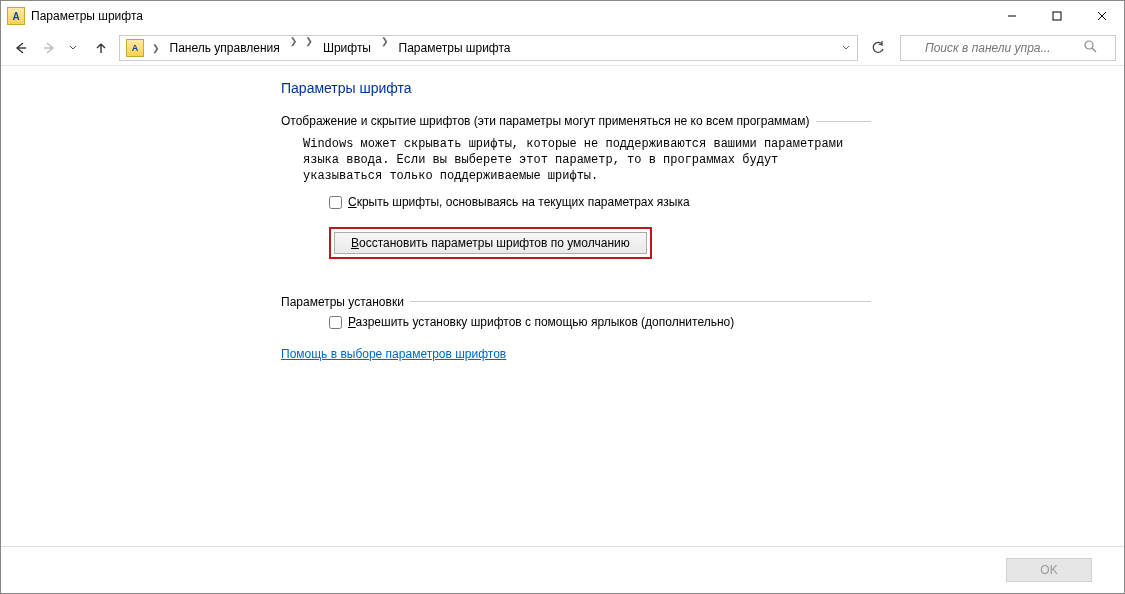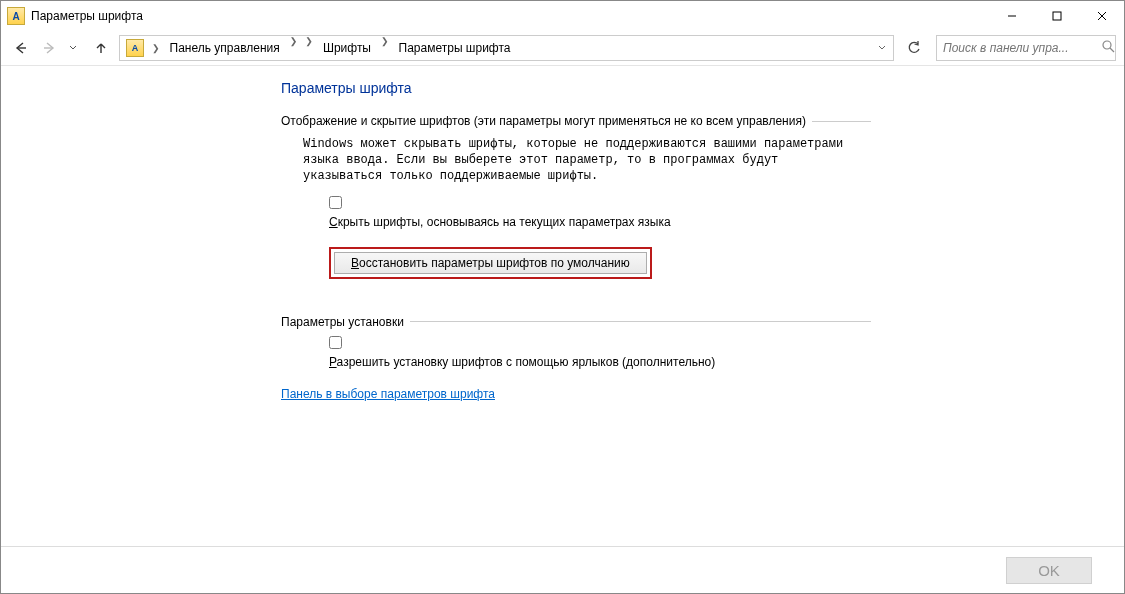--- a/index.html
+++ b/index.html
@@ -121,21 +121,21 @@
     width:24px;height:24px;
     display:flex;align-items:center;justify-content:center;
     margin-left:4px;color:#444;
   }
   .search {
     width: 170px;
     height: 24px;
     border:1px solid #ccc;
     margin-left:6px;
     display:flex;align-items:center;
-    padding:0 4px;
+    padding:0 22px;
     color:#777;
   }
   .search input {
     border:none;outline:none;flex:1;font-size:12px;color:#555;
     font-style: italic;
   }
   .search .sicon { color:#888; }
 
   .divider {
     height:1px;background:#e5e5e5;margin:0;
@@ -170,21 +170,20 @@
   }
   .desc {
     margin: 8px 17px 10px 22px;
     line-height: 1.35;
     font-family: Liberation Mono, monospace;
   }
   .check-row {
     margin: 4px 0 10px 48px;
     display:flex;align-items:flex-start;
     gap:6px;
-    flex-direction:column;
   }
   .check-row input[type=checkbox]{
     width:13px;height:13px;margin:0;margin-top:1px;
   }
   .restore-wrap {
     margin: 8px 0 36px 48px;
     display:inline-block;
     border:2px solid #bb1a1a;
     padding:3px;
   }
@@ -210,21 +209,21 @@
     align-items:center;
     justify-content:flex-end;
     padding-right: 32px;
   }
   .ok-btn {
     width: 86px;
     padding: 4px 0;
     background:#e6e6e6;
     border:1px solid #d0d0d0;
     color:#9a9a9a;
-    font-size:15px;
+    font-size:12px;
     font-family:inherit;
   }
 
   .underline-accel { text-decoration: underline; }
 </style>
 </head>
 <body>
 
 <div class="window">
 
@@ -313,21 +312,21 @@
   </div>
 
   <div class="divider"></div>
 
   <div class="content">
     <div class="inner">
       <div class="page-title">Параметры шрифта</div>
 
       
       <div class="section-line">
-        <span class="section-label">Отображение и скрытие шрифтов (эти параметры могут применяться не ко всем управления)</span>
+        <span class="section-label">Отображение и скрытие шрифтов (эти параметры могут применяться не ко всем программам)</span>
         <span class="section-rule"></span>
       </div>
       <div class="desc">Windows может скрывать шрифты, которые не поддерживаются вашими параметрами языка ввода. Если вы выберете этот параметр, то в программах будут указываться только поддерживаемые шрифты.</div>
       <label class="check-row">
         <input type="checkbox" style="">
         <span><span class="underline-accel">С</span><span>крыть шрифты, основываясь на текущих параметрах языка</span></span>
       </label>
       <div class="restore-wrap">
         <button class="restore-btn"><span class="underline-accel">В</span><span>осстановить параметры шрифтов по умолчанию</span></button>
       </div>
@@ -335,21 +334,21 @@
       
       <div class="section-line">
         <span class="section-label">Параметры установки</span>
         <span class="section-rule"></span>
       </div>
       <label class="check-row">
         <input type="checkbox" style="">
         <span><span class="underline-accel">Р</span><span>азрешить установку шрифтов с помощью ярлыков (дополнительно)</span></span>
       </label>
 
-      <a href="#" class="link">Панель в выборе параметров шрифта</a>
+      <a href="#" class="link">Помощь в выборе параметров шрифтов</a>
     </div>
   </div>
 
   <div class="footer">
     <button class="ok-btn" disabled="">OK</button>
   </div>
 
 </div>
 
 </body></html>

